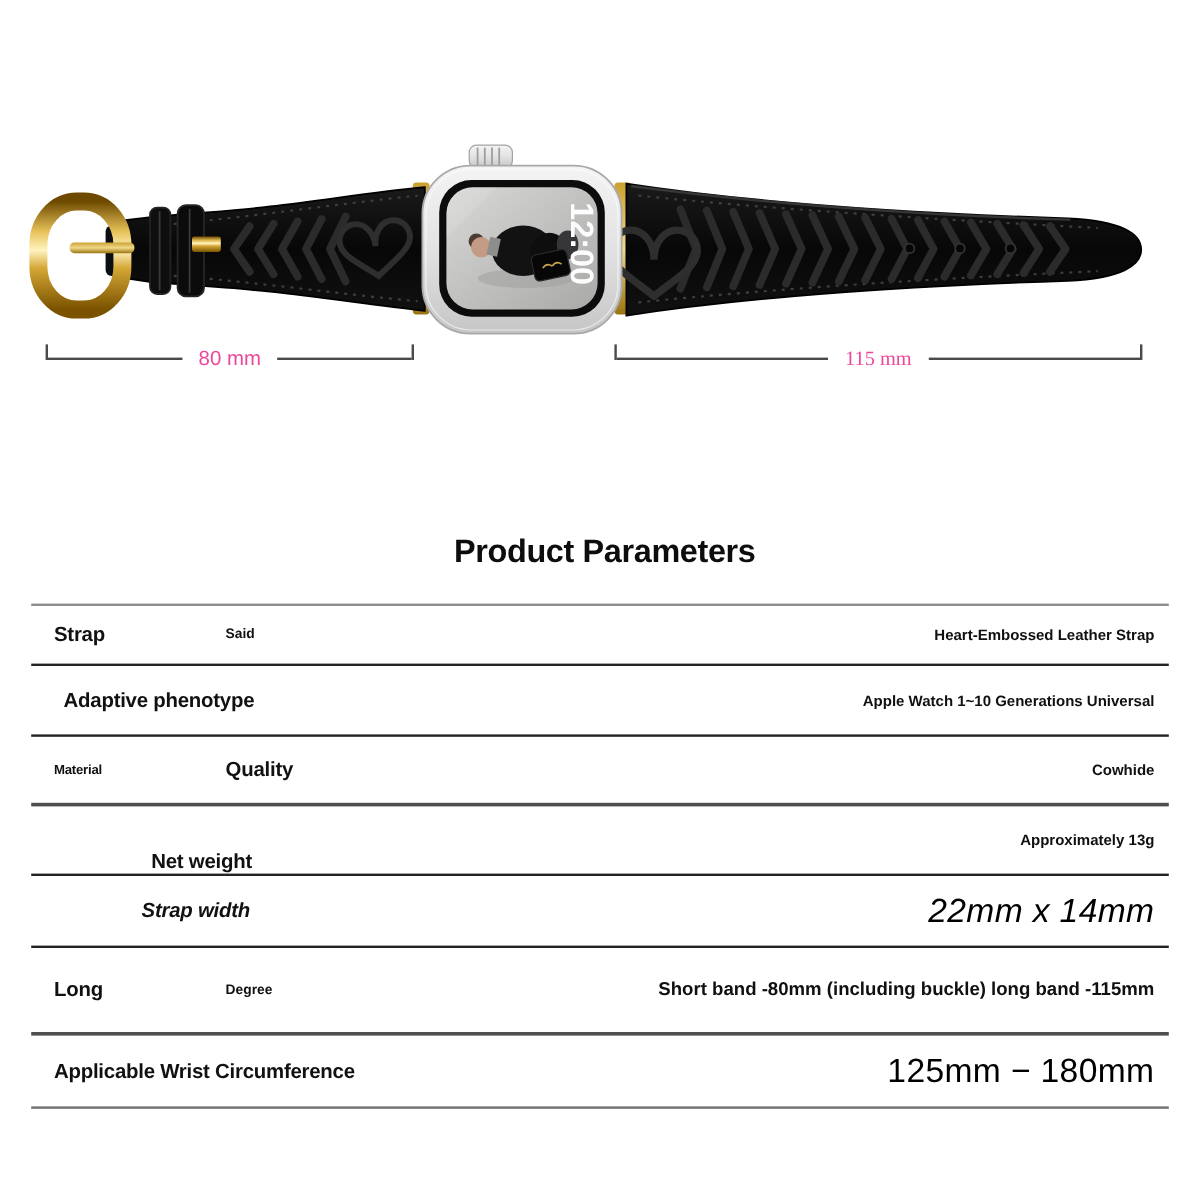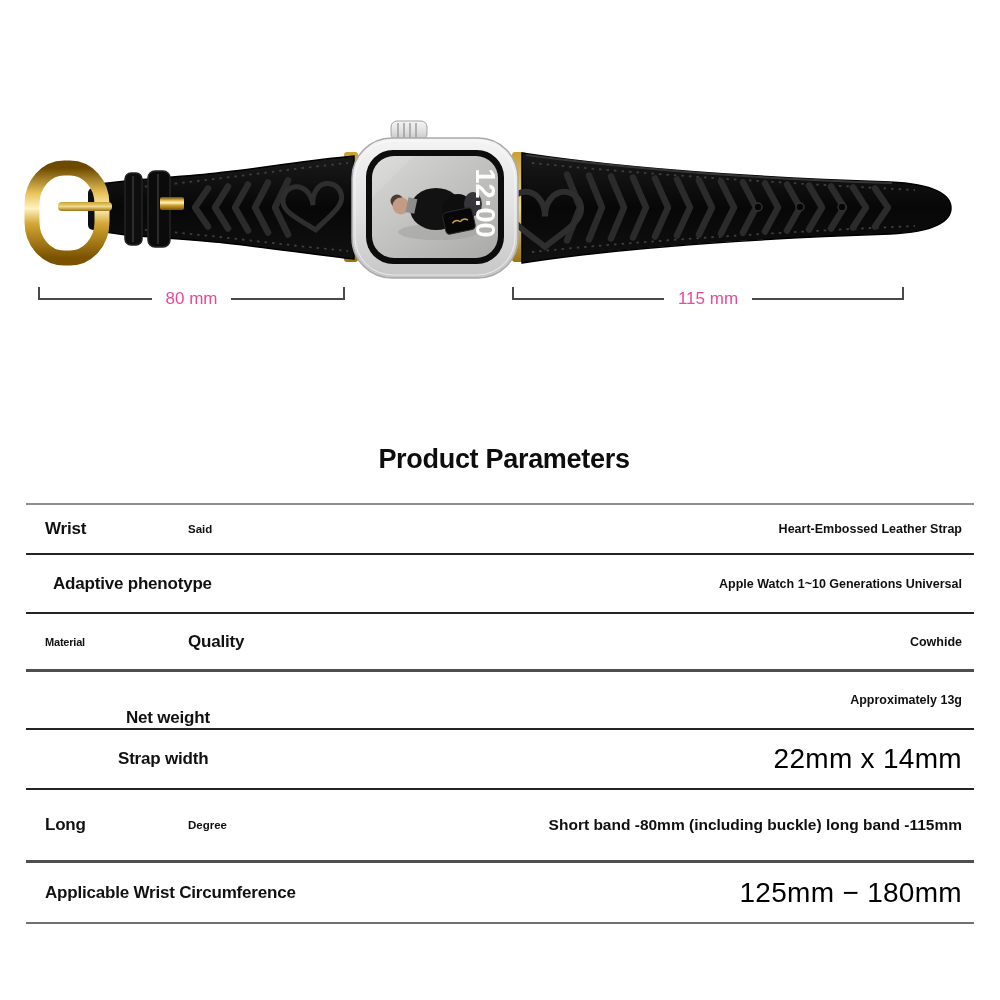--- a/index.html
+++ b/index.html
@@ -8,31 +8,31 @@
     font-family:"Liberation Sans", sans-serif;overflow:hidden;color:#111;
   }
   
   #hero-svg{position:absolute;left:0;top:70px;width:1000px;height:215px;}
   
   .dim{position:absolute;top:287px;display:flex;align-items:flex-start;height:14px;}
   .dim .tick{width:2px;height:13px;background:#4a4a4a;}
   .dim .seg{flex:1;height:11px;border-bottom:2px solid #4a4a4a;}
   .dim .txt{font-size:17px;color:#ec4899;line-height:14px;padding:0 14px;transform:translateY(5px);white-space:nowrap;text-align:right;}
   #dim-80{left:38px;width:307px;}
-  #dim-115{left:512px;width:392px;}
+  #dim-115{left:512px;width:440px;font-family:Liberation Serif, serif;}
   
   .title{position:absolute;top:444px;left:12px;width:984px;text-align:center;
     font-size:27px;font-weight:bold;color:#0d0d0d;letter-spacing:-0.3px;}
   
   .ptable{position:absolute;top:503px;left:26px;right:26px;border-top:2px solid #8d8d8d;}
   .prow{position:relative;display:flex;align-items:center;box-sizing:border-box;
     border-bottom:2px solid #242424;height:58px;}
   .prow:nth-child(1){height:50px;}
   .prow:nth-child(2){height:59px;}
-  .prow:nth-child(5){height:60px;}
+  .prow:nth-child(5){height:60px;font-style:italic;}
   .prow:nth-child(6){height:73px;}
   .prow:nth-child(7){height:61px;border-bottom:2px solid #707070;}
   .prow:nth-child(3),.prow:nth-child(6){border-bottom:3px solid #4f4f4f;}
   .lab{font-weight:bold;color:#111;font-size:17px;padding-left:19px;white-space:nowrap;letter-spacing:-0.2px;}
   .lab.sm{font-size:11px;}
   .lab.ind1{padding-left:100px;margin-top:36px;}
   .lab.ind2{padding-left:92px;}
   .prow:nth-child(2) .lab{padding-left:27px;}
   .lab2{position:absolute;left:162px;font-weight:bold;color:#111;font-size:11.5px;white-space:nowrap;}
   .lab2.lg{font-size:17px;letter-spacing:-0.2px;}
@@ -189,21 +189,21 @@
   <div class="seg"></div>
   <div class="txt">115 mm</div>
   <div class="seg"></div>
   <div class="tick"></div>
 </div>
 
 <div class="title">Product Parameters</div>
 
 <div class="ptable">
   <div class="prow">
-    <span class="lab">Wrist</span>
+    <span class="lab">Strap</span>
     <span class="lab2">Said</span>
     <span class="val sm">Heart-Embossed Leather Strap</span>
   </div>
   <div class="prow">
     <span class="lab">Adaptive phenotype</span>
     <span class="val sm">Apple Watch 1~10 Generations Universal</span>
   </div>
   <div class="prow">
     <span class="lab sm">Material</span>
     <span class="lab2 lg">Quality</span>

